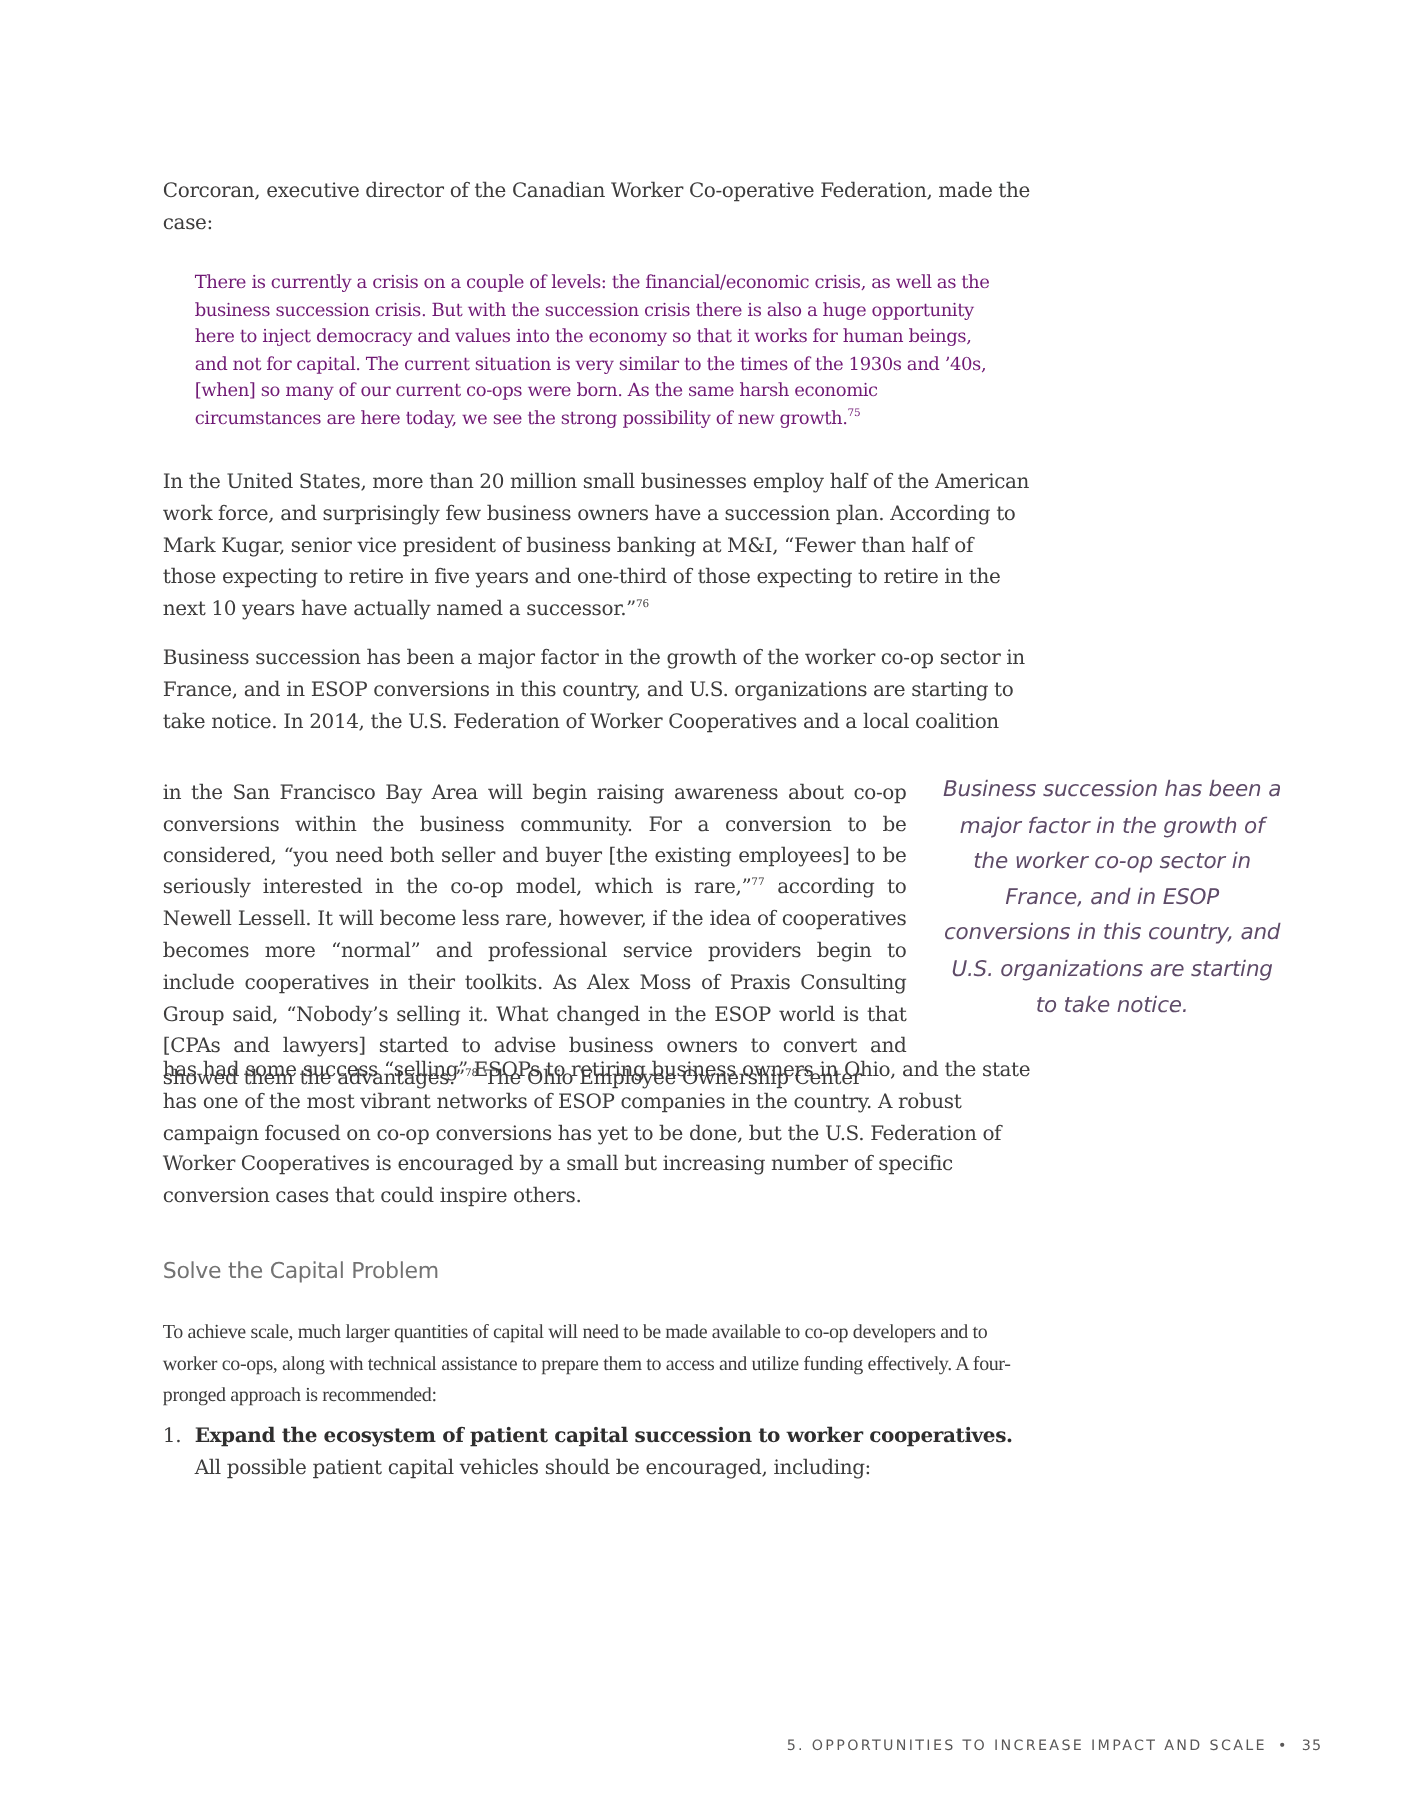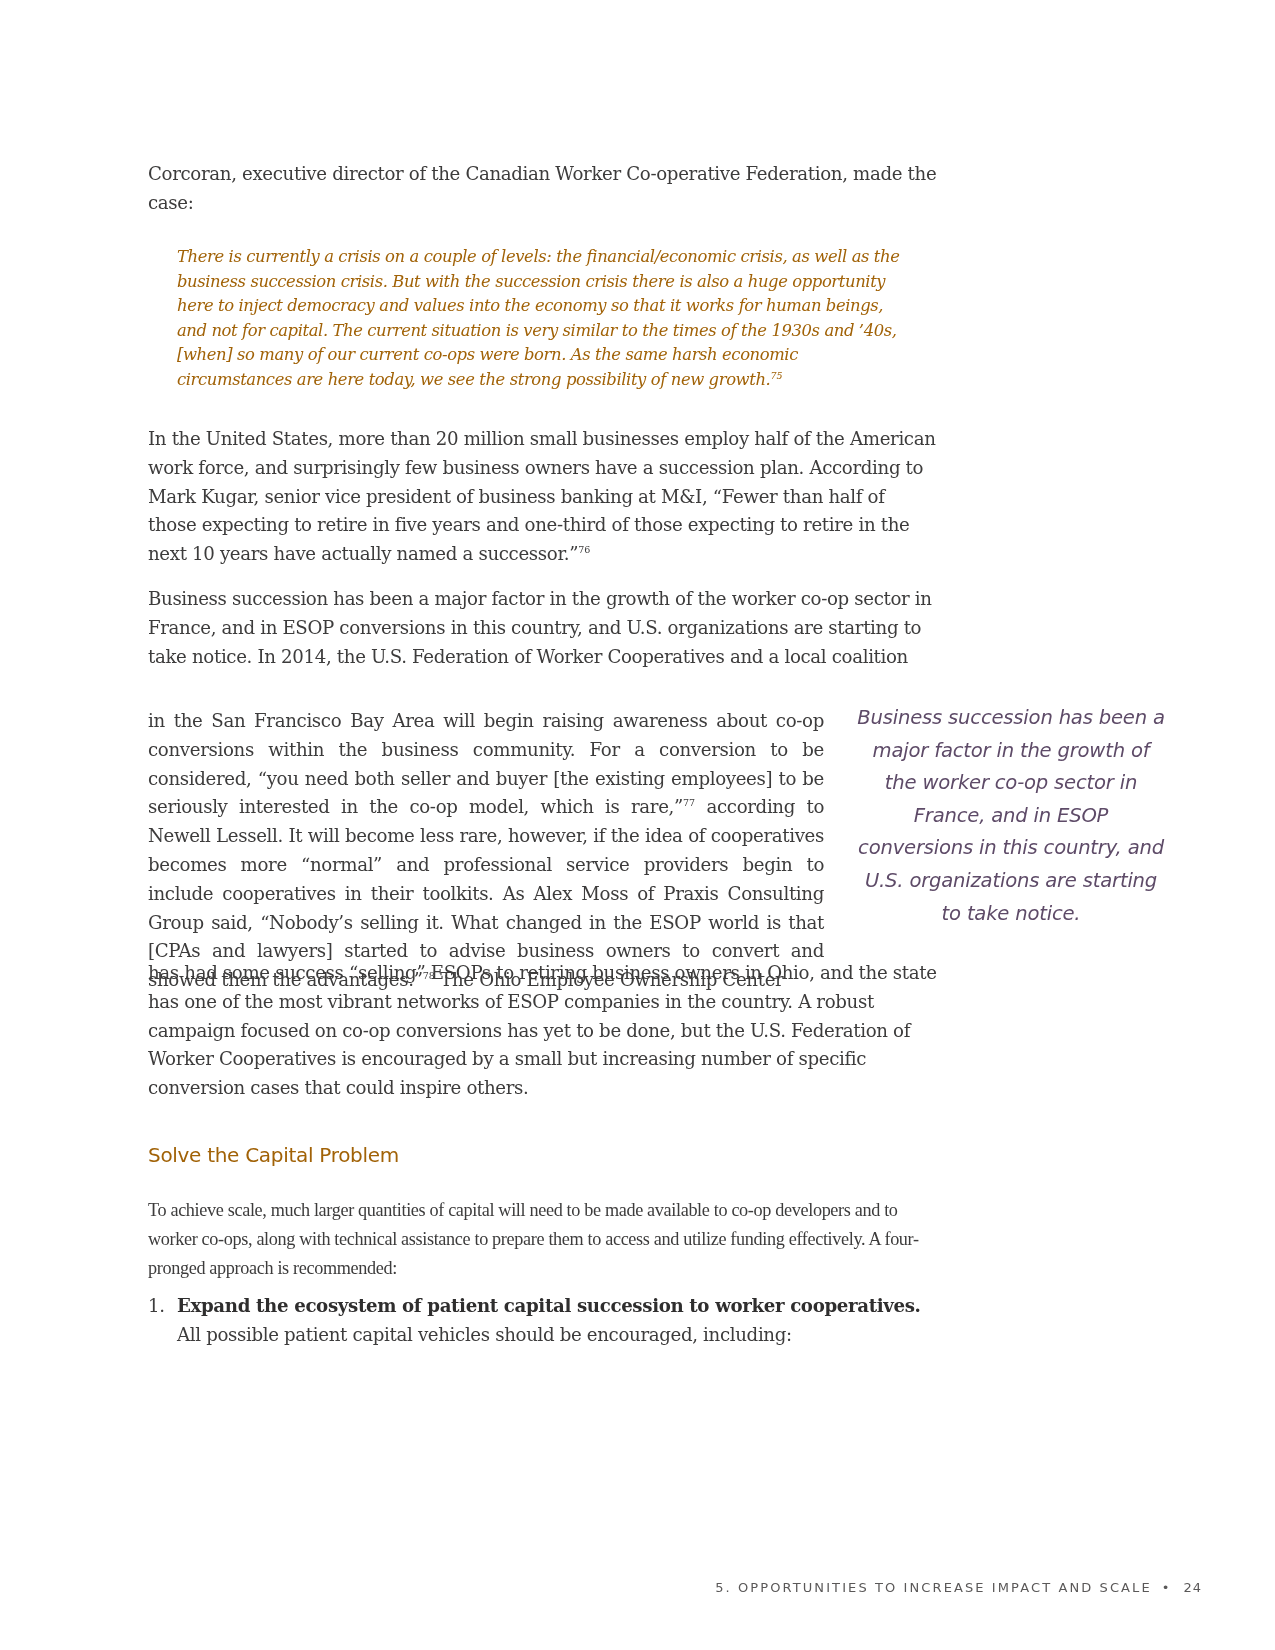--- a/index.html
+++ b/index.html
@@ -37,24 +37,23 @@
     .justified {
       text-align: justify;
     }
     .blockquote {
       position: absolute;
       left: 177px;
       width: 740px;
       font-family: "DejaVu Serif", serif;
       font-size: 16.4px;
       line-height: 24.6px;
-      color: #a16207;
+      color: #701a75;
       letter-spacing: -0.4px;
       margin: 0;
-      font-style: italic;
     }
     sup {
       font-size: 9.5px;
       line-height: 0;
       vertical-align: super;
       letter-spacing: 0;
     }
     .wrap-narrow {
       width: 676px;
       margin-top: 36px;
@@ -73,21 +72,21 @@
       letter-spacing: -0.2px;
       margin: 0;
     }
     .section-heading {
       position: absolute;
       left: 148px;
       top: 1143px;
       font-family: "DejaVu Sans", sans-serif;
       font-size: 20px;
       font-weight: normal;
-      color: #a16207;
+      color: #737373;
       letter-spacing: -0.3px;
       margin: 0;
     }
     .list {
       position: absolute;
       left: 148px;
       top: 1292px;
       width: 790px;
       margin: 0;
       padding: 0;
@@ -154,16 +153,16 @@
 
   <p class="body-text" style="top:1196px;font-family:Liberation Serif, serif;"><span>To achieve scale, much larger quantities of capital will need to be made available to co-op developers and to worker co-ops, along with technical assistance to prepare them to access and utilize funding effectively. A four-pronged approach is recommended:</span></p>
 
   <ol class="list">
     <li class="list-item">
       <span class="list-num">1.</span><span class="list-lead">Expand the ecosystem of patient capital succession to worker cooperatives.</span><span> All possible patient capital vehicles should be encouraged, including:</span>
     </li>
   </ol>
 
   <div class="footer">
-    <span>5. OPPORTUNITIES TO INCREASE IMPACT AND SCALE</span><span class="footer-bullet">•</span><span class="footer-page">24</span>
+    <span>5. OPPORTUNITIES TO INCREASE IMPACT AND SCALE</span><span class="footer-bullet">•</span><span class="footer-page">35</span>
   </div>
 
 </div>
 
 </body></html>

